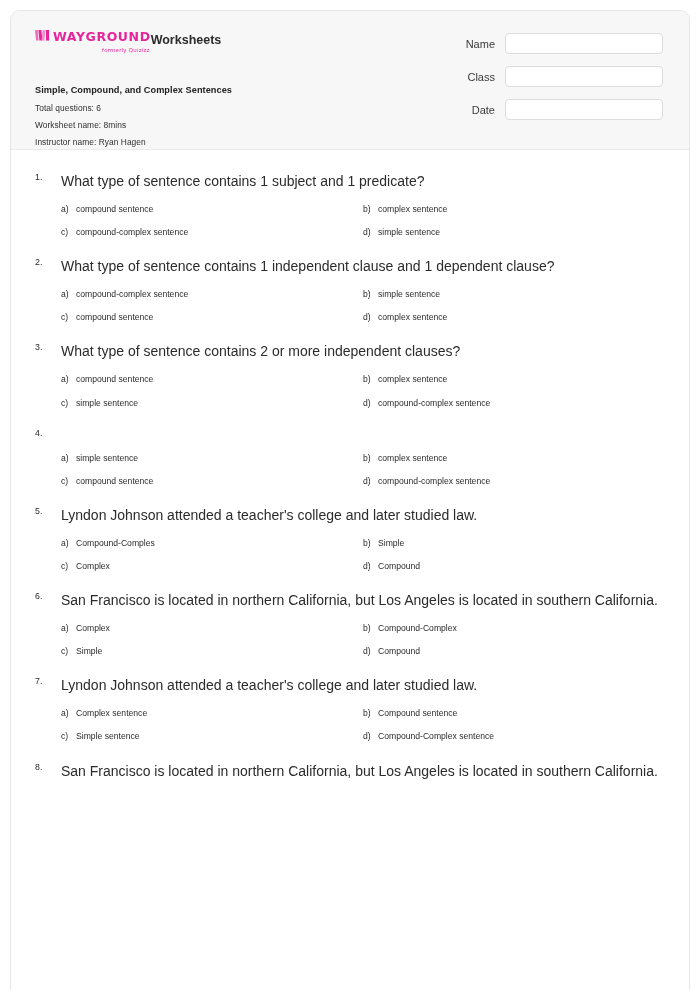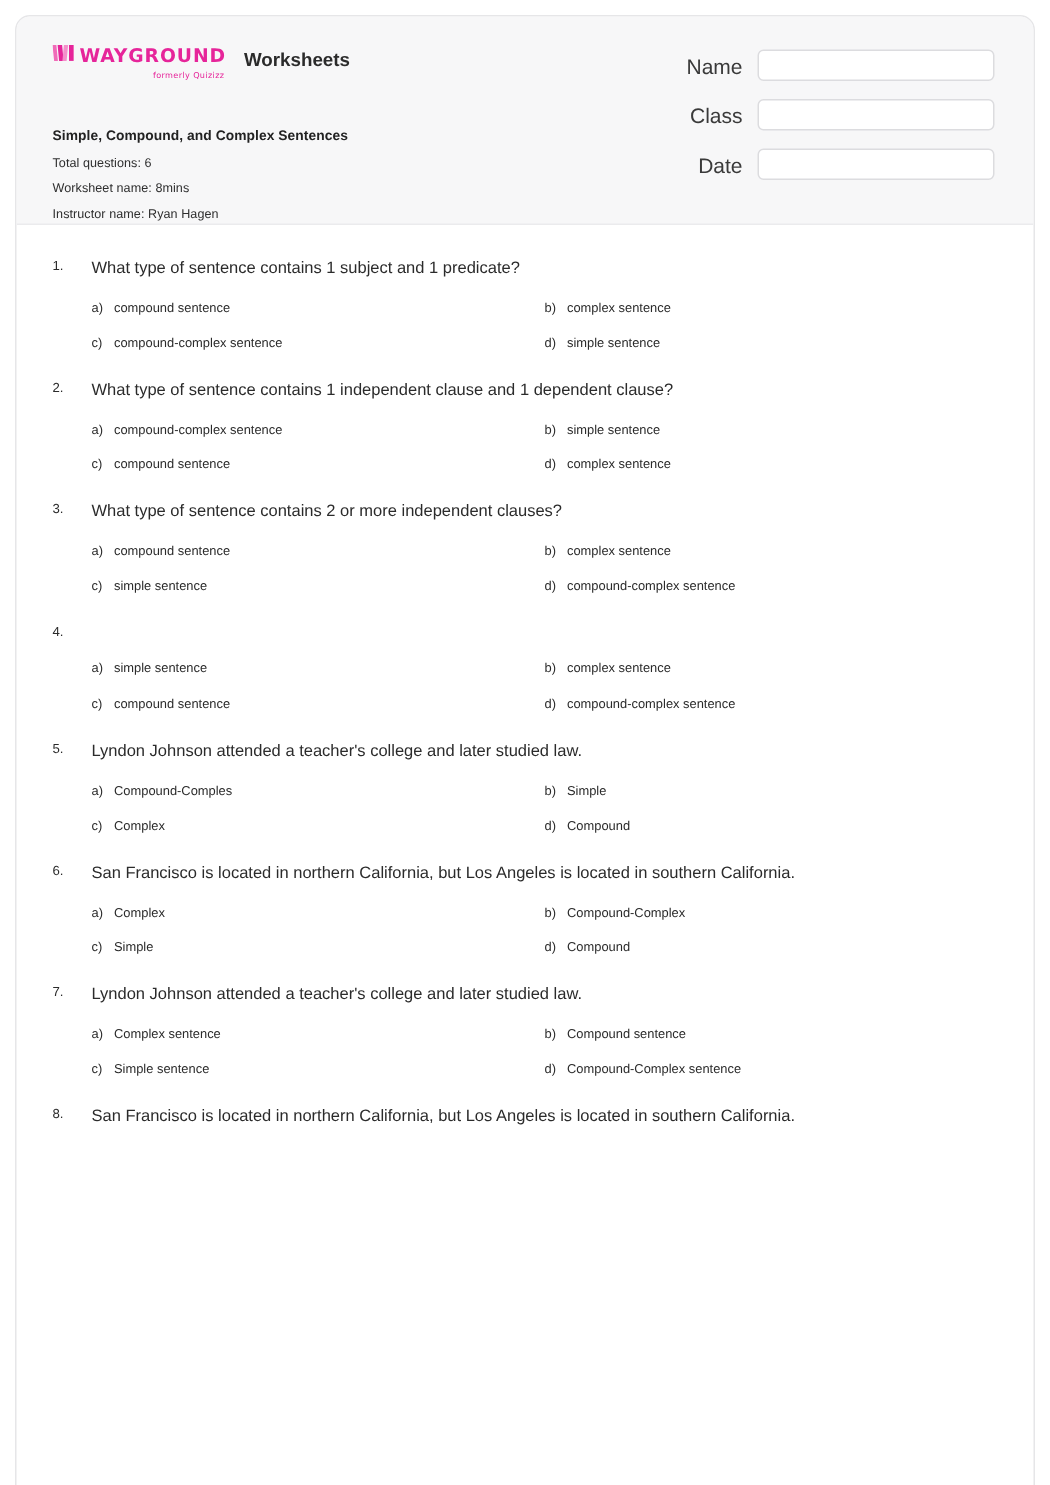--- a/index.html
+++ b/index.html
@@ -34,21 +34,21 @@
     background: #f7f7f8;
     border-bottom: 1px solid #ebebed;
     height: 139px;
     box-sizing: border-box;
     padding: 18px 24px 0 24px;
   }
 
   .brand-row {
     display: flex;
     align-items: flex-start;
-    gap: 12px;
+    gap: 0;
     height: 30px;
     text-align: center;
   }
 
   .logo-block {
     display: flex;
     flex-direction: column;
     align-items: flex-end;
     line-height: 1;
   }
@@ -108,21 +108,21 @@
     top: 22px;
     width: 235px;
   }
   .field-row {
     display: flex;
     align-items: center;
     justify-content: flex-end;
     margin-bottom: 12px;
   }
   .field-label {
-    font-size: 14px;
+    font-size: 11px;
     color: #3a3a3a;
     margin-right: 10px;
     white-space: nowrap;
   }
   .field-input {
     width: 158px;
     height: 21px;
     background: #ffffff;
     border: 1px solid #dcdcdf;
     border-radius: 4px;
@@ -146,21 +146,21 @@
     align-items: flex-start;
   }
   .q-num {
     width: 26px;
     flex: 0 0 26px;
     font-size: 8.8px;
     color: #2b2b2b;
     line-height: 1.35;
   }
   .q-text {
-    font-size: 11px;
+    font-size: 14px;
     color: #2b2b2b;
     line-height: 1.35;
   }
   .q-options {
     margin-top: 13px;
     padding-left: 26px;
   }
   .opt-row {
     display: flex;
     margin-bottom: 12px;

